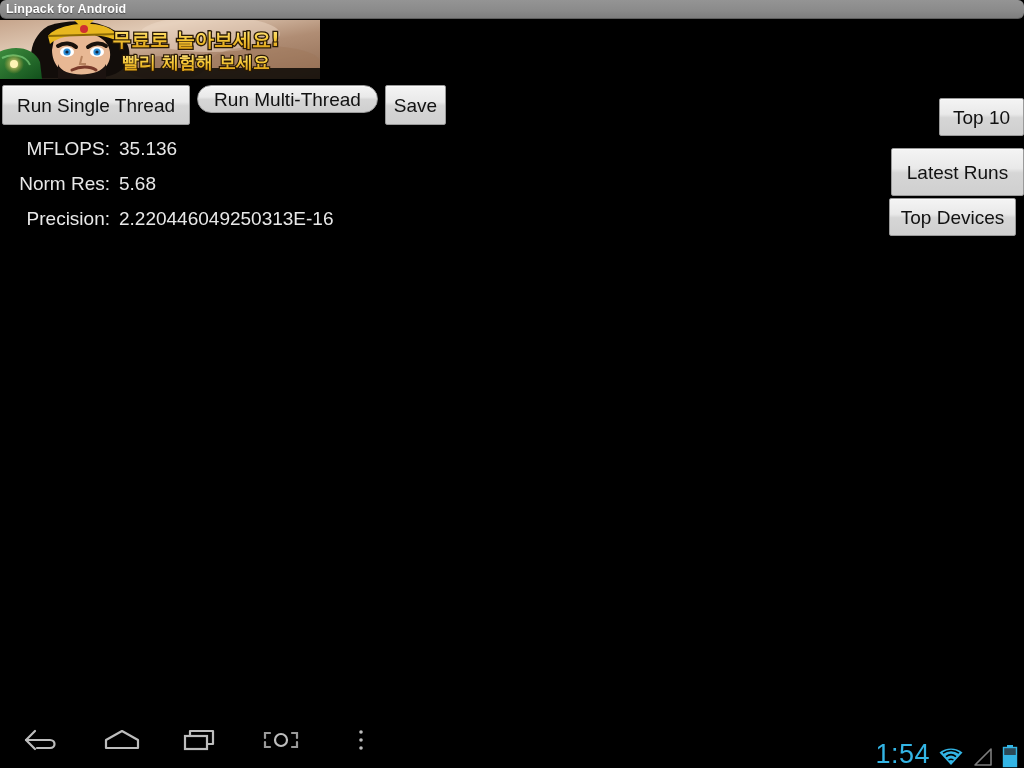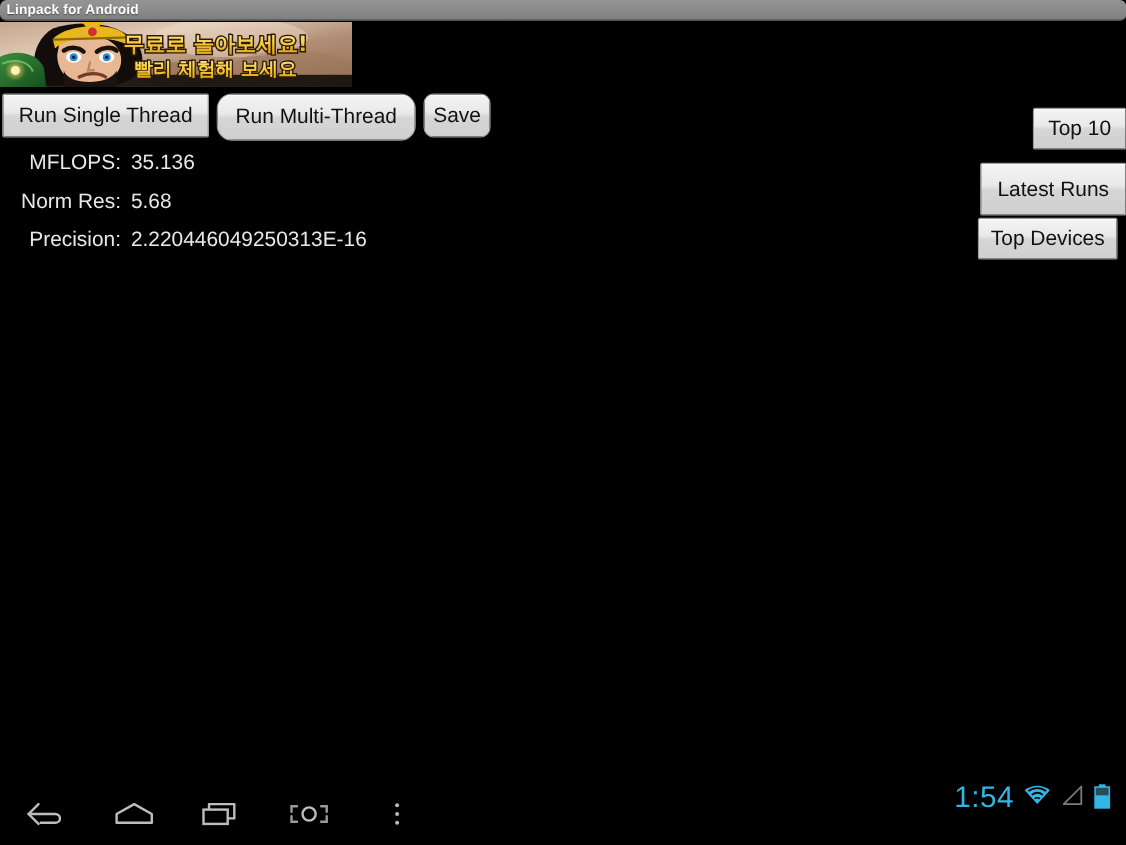--- a/index.html
+++ b/index.html
@@ -65,22 +65,22 @@
     display: flex;
     align-items: center;
     justify-content: center;
     box-shadow: 0 1px 0 rgba(255,255,255,0.65) inset, 0 1px 1px rgba(0,0,0,0.35);
     cursor: pointer;
     white-space: nowrap;
     position: absolute;
   }
 
   #btn-run-single { left: 2px;   top: 85px; width: 188px; height: 40px; }
-  #btn-run-multi  { left: 197px; top: 85px; width: 181px; height: 43px; border-radius: 14px; }
-  #btn-save       { left: 385px; top: 85px; width: 61px;  height: 40px; border-radius: 9px; }
+  #btn-run-multi  { left: 197px; top: 85px; width: 181px; height: 28px; border-radius: 14px; }
+  #btn-save       { left: 385px; top: 85px; width: 61px;  height: 40px; }
 
   #btn-top10       { left: 939px; top: 98px;  width: 85px;  height: 38px; }
   #btn-latest-runs { left: 891px; top: 148px; width: 133px; height: 48px; }
   #btn-top-devices { left: 889px; top: 198px; width: 127px; height: 38px; }
 
   
   .results {
     position: absolute;
     left: 0; top: 138px;
     width: 560px;
@@ -125,25 +125,25 @@
   }
   #nav-back       { left: 6px; }
   #nav-home       { left: 86px; }
   #nav-recents    { left: 165px; }
   #nav-screenshot { left: 245px; }
   #nav-menu       { left: 325px; }
 
   
   .status-cluster {
     position: absolute;
-    right: 14px;
+    right: 6px;
     top: 0;
     height: 56px;
     display: flex;
-    align-items: flex-start;
+    align-items: flex-end;
     gap: 8px;
   }
   .status-clock {
     color: #33b5e5;
     font-size: 27px;
     letter-spacing: 0.5px;
     line-height: 1;
   }
   .status-icon { display: flex; align-items: center; }
 </style>

